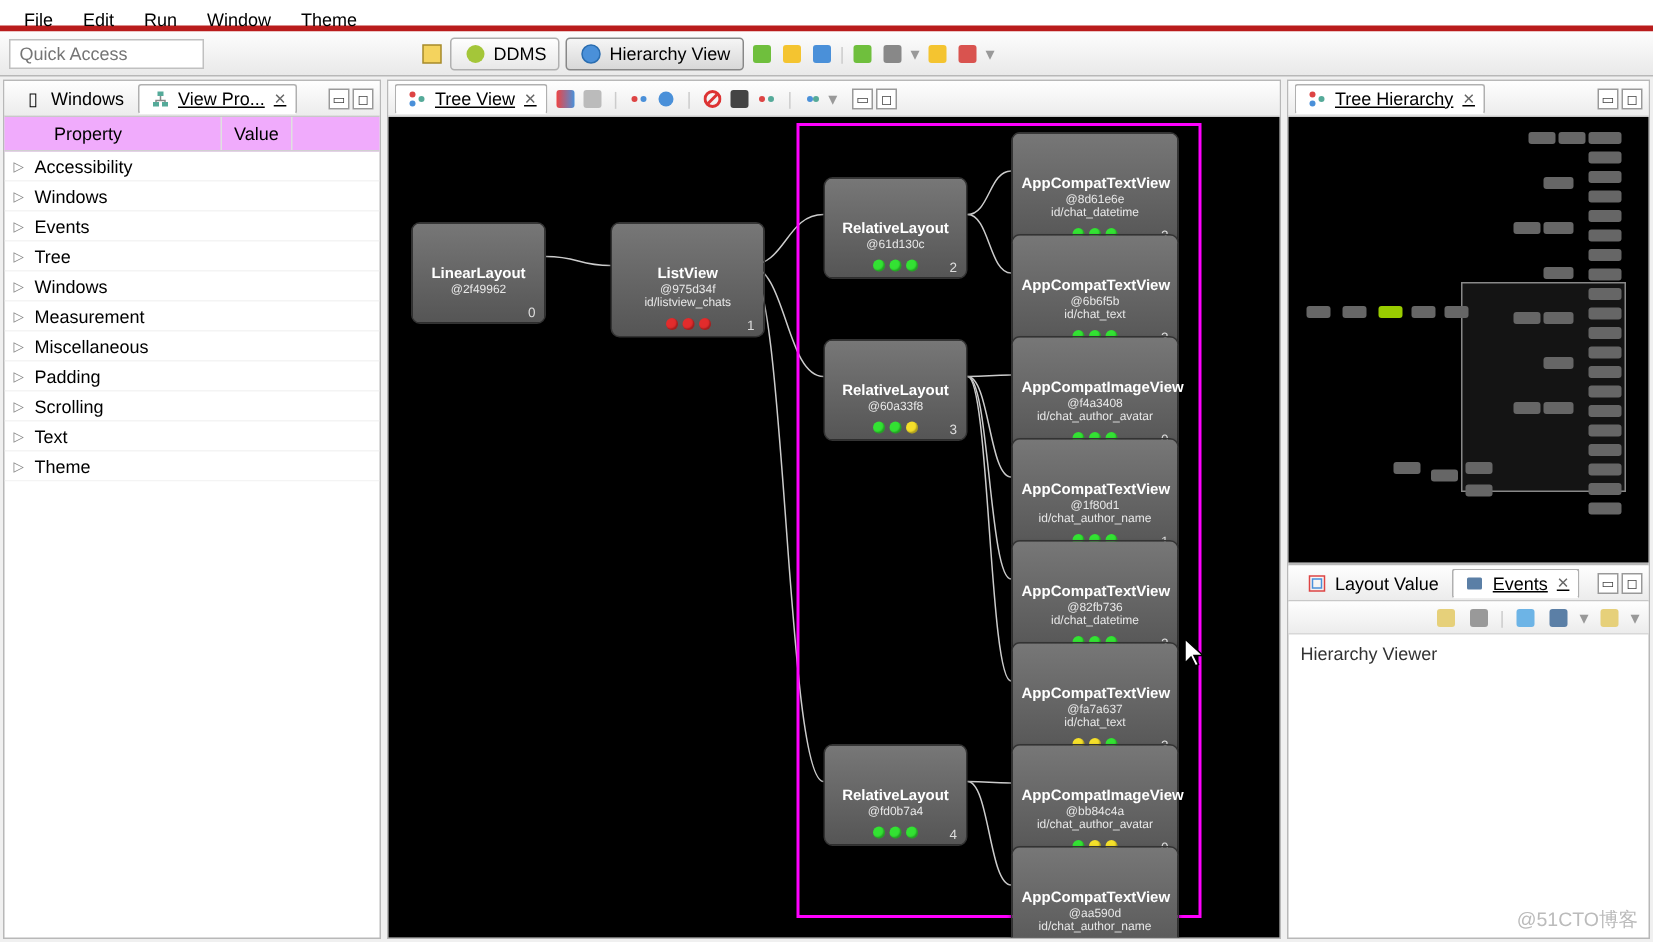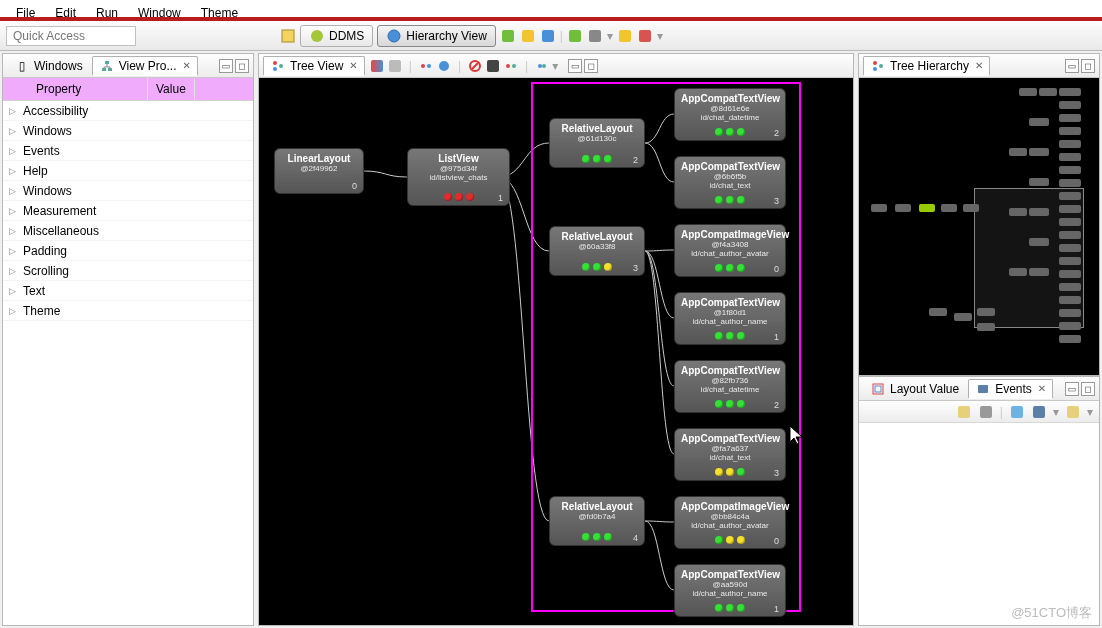--- a/index.html
+++ b/index.html
@@ -19,36 +19,36 @@
 
 .main { display: flex; height: 577px; }
 .col { border: 1px solid #b8b8b8; background: #fff; margin: 2px; display: flex; flex-direction: column; }
 .col-left { width: 252px; }
 .col-mid { flex: 1; }
 .col-right { width: 242px; display: flex; flex-direction: column; }
 
 
 .tabstrip { height: 24px; background: linear-gradient(#fefefe,#ececec); border-bottom: 1px solid #c8c8c8; display: flex; align-items: center; padding: 0 4px; gap: 2px; }
 .view-tab { display: inline-flex; align-items: center; gap: 4px; height: 20px; padding: 0 6px; border: 1px solid transparent; border-radius: 2px; white-space: nowrap; }
-.view-tab.active { background: #fff; border-color: #b0b0b0; border-bottom-color: #fff; }
+.view-tab.active { background: #fff; border-color: #b0b0b0; border-bottom-color: #fff; text-decoration: underline; }
 .view-tab .close { margin-left: 2px; font-size: 10px; color: #666; }
 .mini-icons { margin-left: auto; display: flex; gap: 4px; align-items: center; }
 
 
 .prop-head { display: flex; border-bottom: 1px solid #d0d0d0; background: #f0abfc; padding-left: 25px; }
 .prop-head div { padding: 4px 8px; border-right: 1px solid #e0e0e0; }
 .prop-head .c1 { width: 120px; }
 .prop-body { overflow-y: auto; }
 .prop-row { display: flex; align-items: center; height: 20px; padding-left: 6px; border-bottom: 1px solid #f4f4f4; }
 .prop-row .tw { width: 10px; color: #888; font-size: 9px; margin-right: 4px; }
 .canvas { flex: 1; background: #000; position: relative; overflow: hidden; }
 .sel-rect { position: absolute; border: 2px solid magenta; }
 
 .node { position: absolute; background: linear-gradient(#777,#555); border: 1px solid #333; border-radius: 6px; box-shadow: 0 2px 3px rgba(0,0,0,.5); padding: 4px 6px 18px 6px; color: #fff; font-size: 9px; text-align: center; }
-.node .t { font-weight: bold; font-size: 10px; }
+.node .t { font-weight: bold; font-size: 10px; margin-top: 24px; }
 .node .h { font-size: 8px; opacity: .85; }
 .node .id { font-size: 8px; opacity: .85; }
 .dots { position: absolute; bottom: 4px; left: 50%; transform: translateX(-50%); display: flex; gap: 3px; }
 .dot { width: 8px; height: 8px; border-radius: 50%; box-shadow: inset -1px -1px 1px rgba(0,0,0,.3); }
 .g { background: #33e233; } .y { background: #f5e02a; } .r { background: #e22c2c; }
 .cnt { position: absolute; bottom: 2px; right: 6px; font-size: 9px; color: #ddd; }
 svg.wires { position: absolute; inset: 0; width: 100%; height: 100%; pointer-events: none; }
 
 
 .overview-canvas { flex: 1; background: #000; position: relative; }
@@ -169,21 +169,21 @@
         <div class="prop-row">
           <span class="tw">▷</span>
           <span>Windows</span>
         </div>
         <div class="prop-row">
           <span class="tw">▷</span>
           <span>Events</span>
         </div>
         <div class="prop-row">
           <span class="tw">▷</span>
-          <span>Help</span>
+          <span>Tree</span>
         </div>
         <div class="prop-row">
           <span class="tw">▷</span>
           <span>Windows</span>
         </div>
         <div class="prop-row">
           <span class="tw">▷</span>
           <span>Measurement</span>
         </div>
         <div class="prop-row">
@@ -528,20 +528,21 @@
           </span>
         <span class="tb-icon">
             <span class="sq" style="background:#5b7fa6"></span>
           </span>
         <span style="color:#999">▾</span>
         <span class="tb-icon">
             <span class="sq" style="background:#e6d07a"></span>
           </span>
         <span style="color:#999">▾</span>
       </div>
+      <div class="console-body">Hierarchy Viewer</div>
     </div>
   </div>
 </div>
 
 <div class="watermark">@51CTO博客</div>
 <svg class="cursor" style="left:790px;top:426px">
     <path d="M0 0 L0 16 L4 12 L7 18 L9 17 L6 11 L12 11 Z" fill="#fff" stroke="#000"></path>
   </svg>
 
 </body></html>

